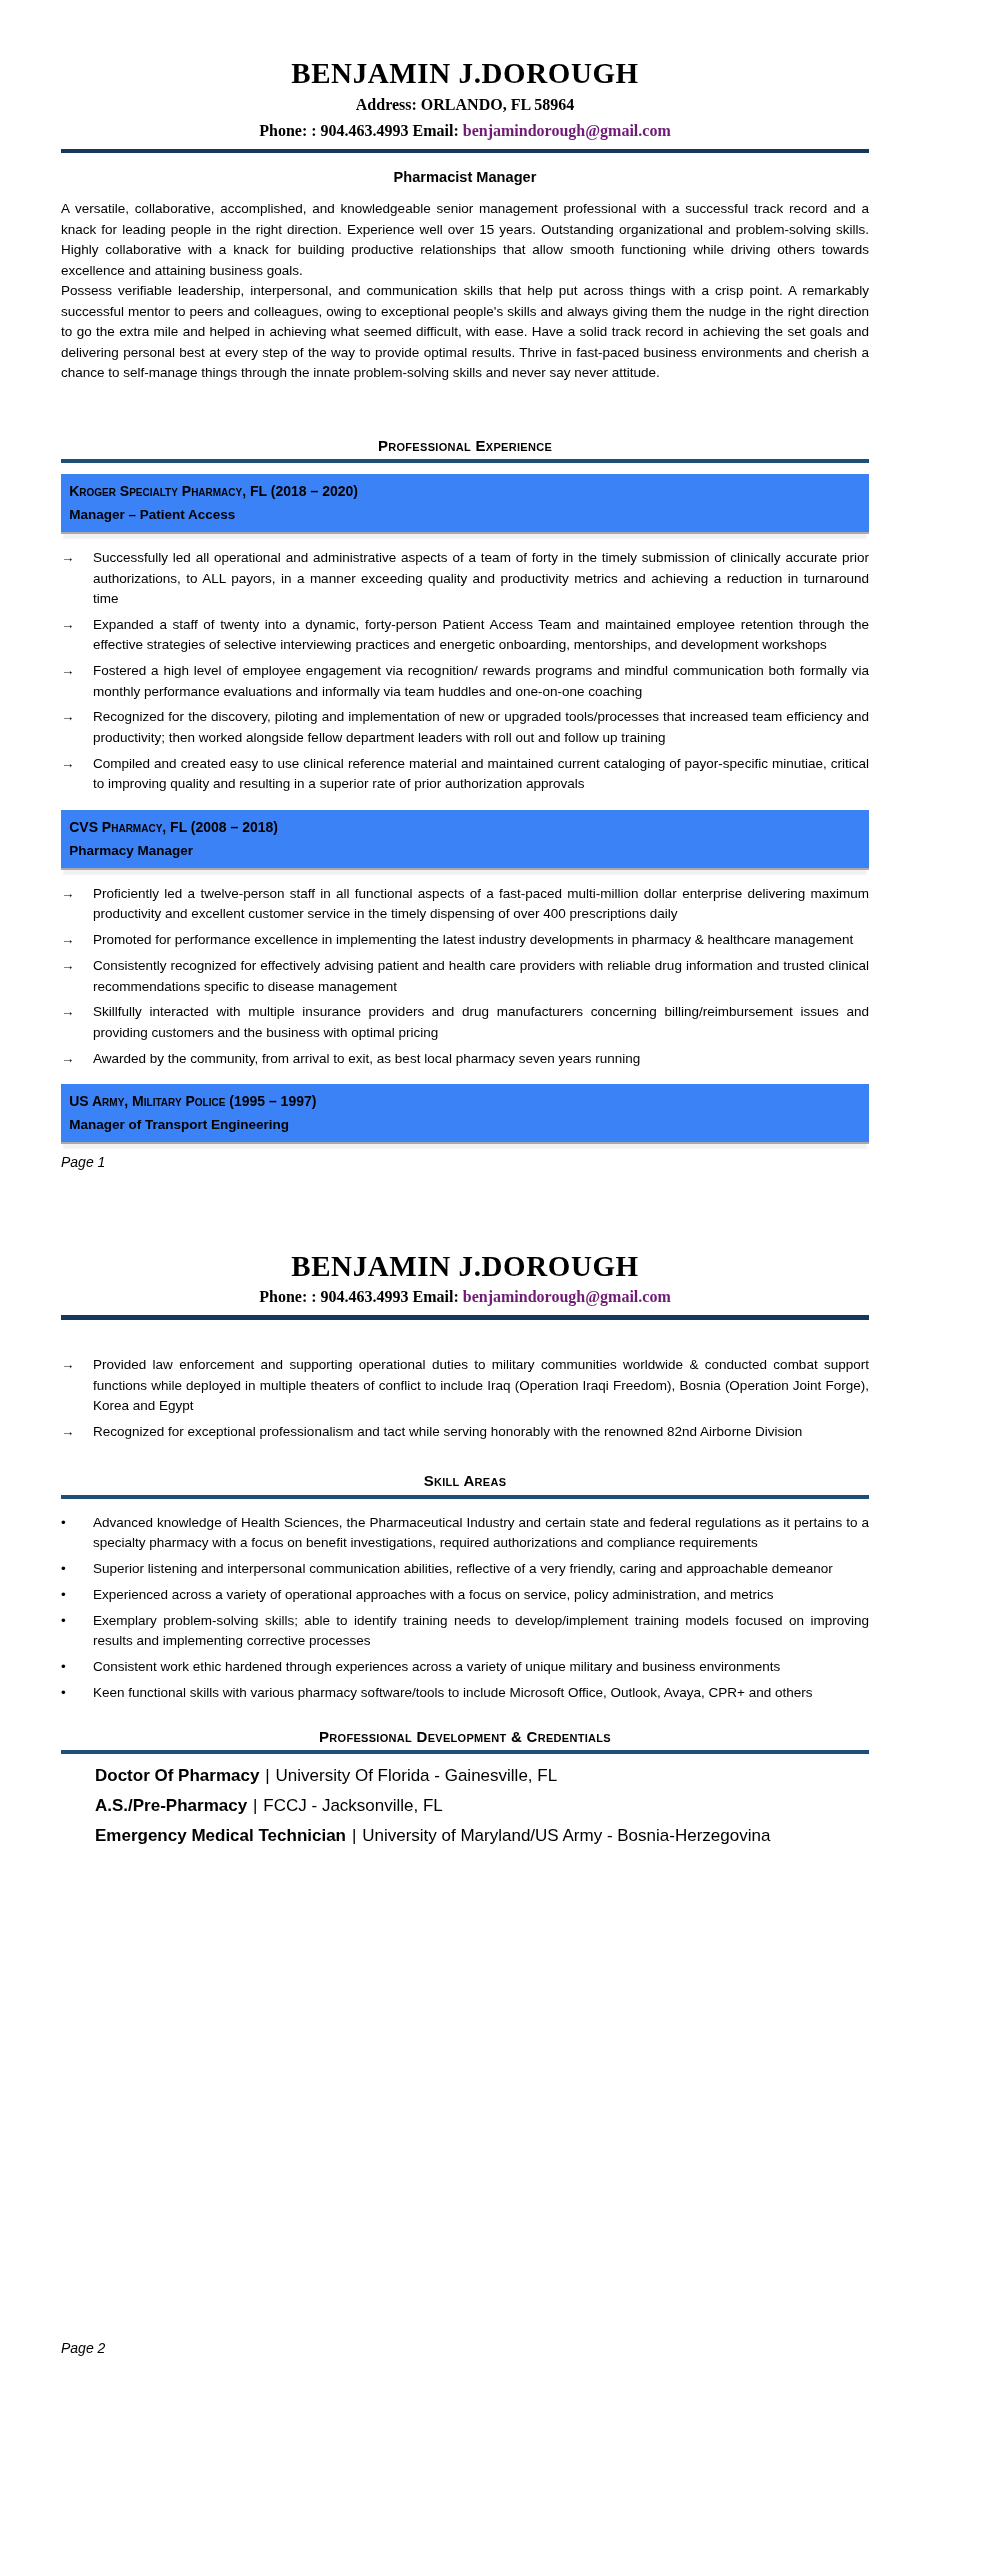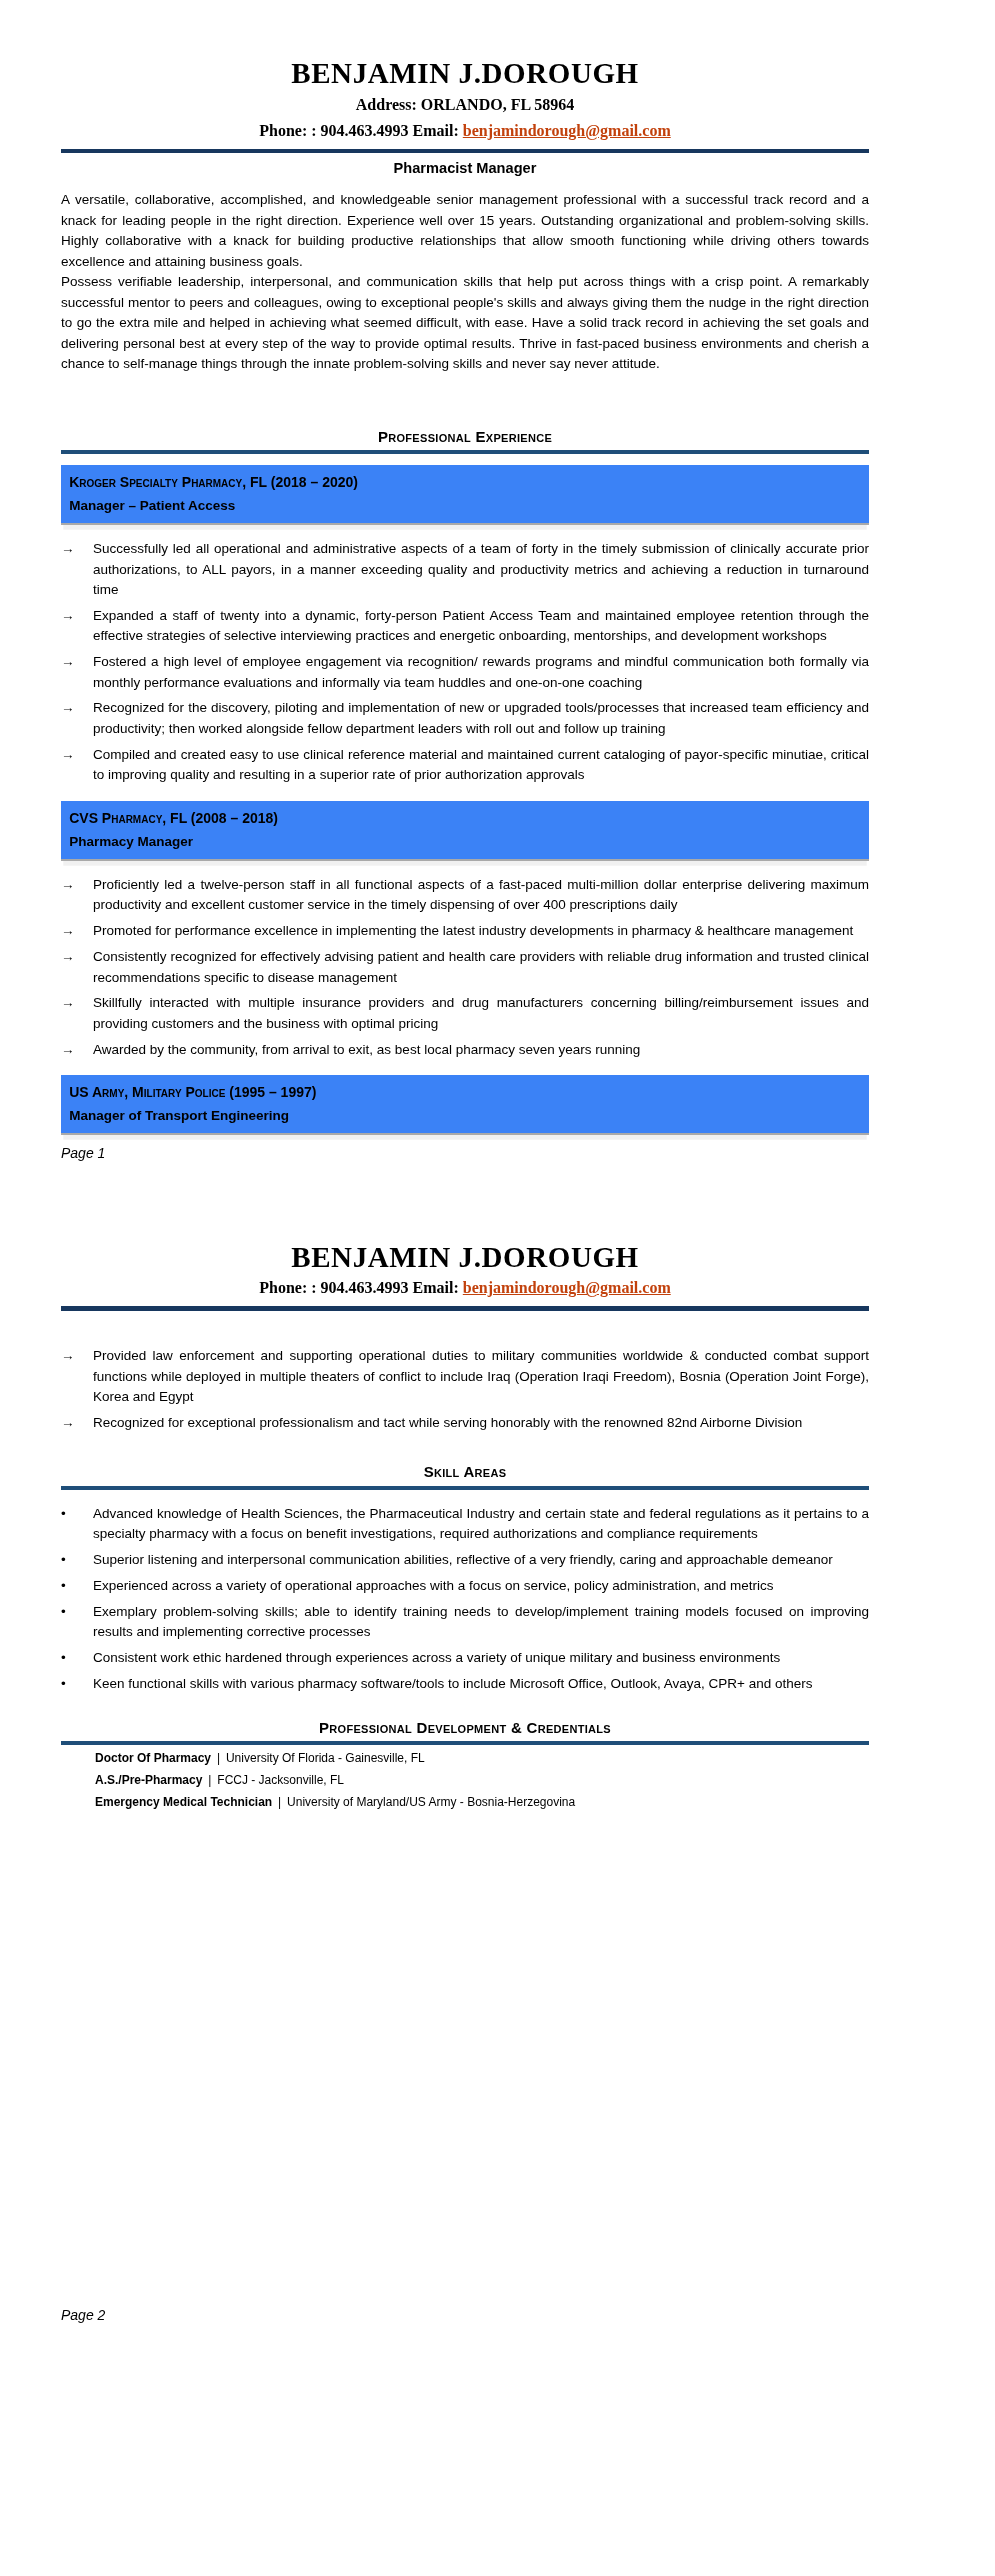--- a/index.html
+++ b/index.html
@@ -10,26 +10,26 @@
   .name {
     font-family:"Liberation Serif", serif;
     font-weight:700; font-size:29px; line-height:34px;
     text-align:center; letter-spacing:0.6px;
   }
   .contact-line {
     font-family:"Liberation Serif", serif;
     font-weight:700; font-size:16px; line-height:23px;
     text-align:center; margin-top:2.9px;
   }
-  .email-link { color:#c2410c; text-decoration:underline; cursor:pointer; }
+  .email-link { color:#701a75; cursor:pointer; }
 
   .rule-header { height:4.7px; background:#17375E; margin-top:7px; }
   .rule-section { height:4.1px; background:#1F4E79; margin-top:4.7px; }
 
-  .doc-title { text-align:center; font-weight:700; font-size:14.6px; line-height:17px; margin-top:7px; }
+  .doc-title { text-align:center; font-weight:700; font-size:14.6px; line-height:17px; margin-top:16px; }
 
   .summary { margin-top:13px; }
   .summary p { font-size:13.5px; line-height:20.5px; text-align:justify; }
 
   .section-head {
     text-align:center; font-weight:700; font-size:15px; line-height:17.6px;
     font-variant:small-caps; letter-spacing:0.3px;
   }
   .mt-exp  { margin-top:53px; }
   .mt-skill{ margin-top:30px; }
@@ -48,21 +48,21 @@
   ul.bullets { list-style:none; margin-top:14px; }
   ul.bullets.army-top { margin-top:35px; }
   ul.bullets li { display:flex; margin-bottom:5.3px; }
   .bullet-marker { flex:0 0 32px; font-size:13.5px; line-height:20.5px; }
   .bullet-text   { flex:1; font-size:13.5px; line-height:20.5px; text-align:justify; }
 
   .page-label { text-align:left; font-style:italic; font-size:14px; line-height:19.3px; margin-top:9px; }
 
   .page2-header { margin-top:76px; }
 
-  .cred-row { margin-top:5px; font-size:12px; line-height:17px;padding-left:34px; }
+  .cred-row { margin-top:13px; font-size:17px; line-height:17px;padding-left:34px; }
   .cred-degree { font-weight:700; }
   .cred-sep { margin:0 5.9px; }
 
   .bottom-spacer { height:486px; }
 </style>
 </head>
 <body>
 
 <div class="sheet">
 

